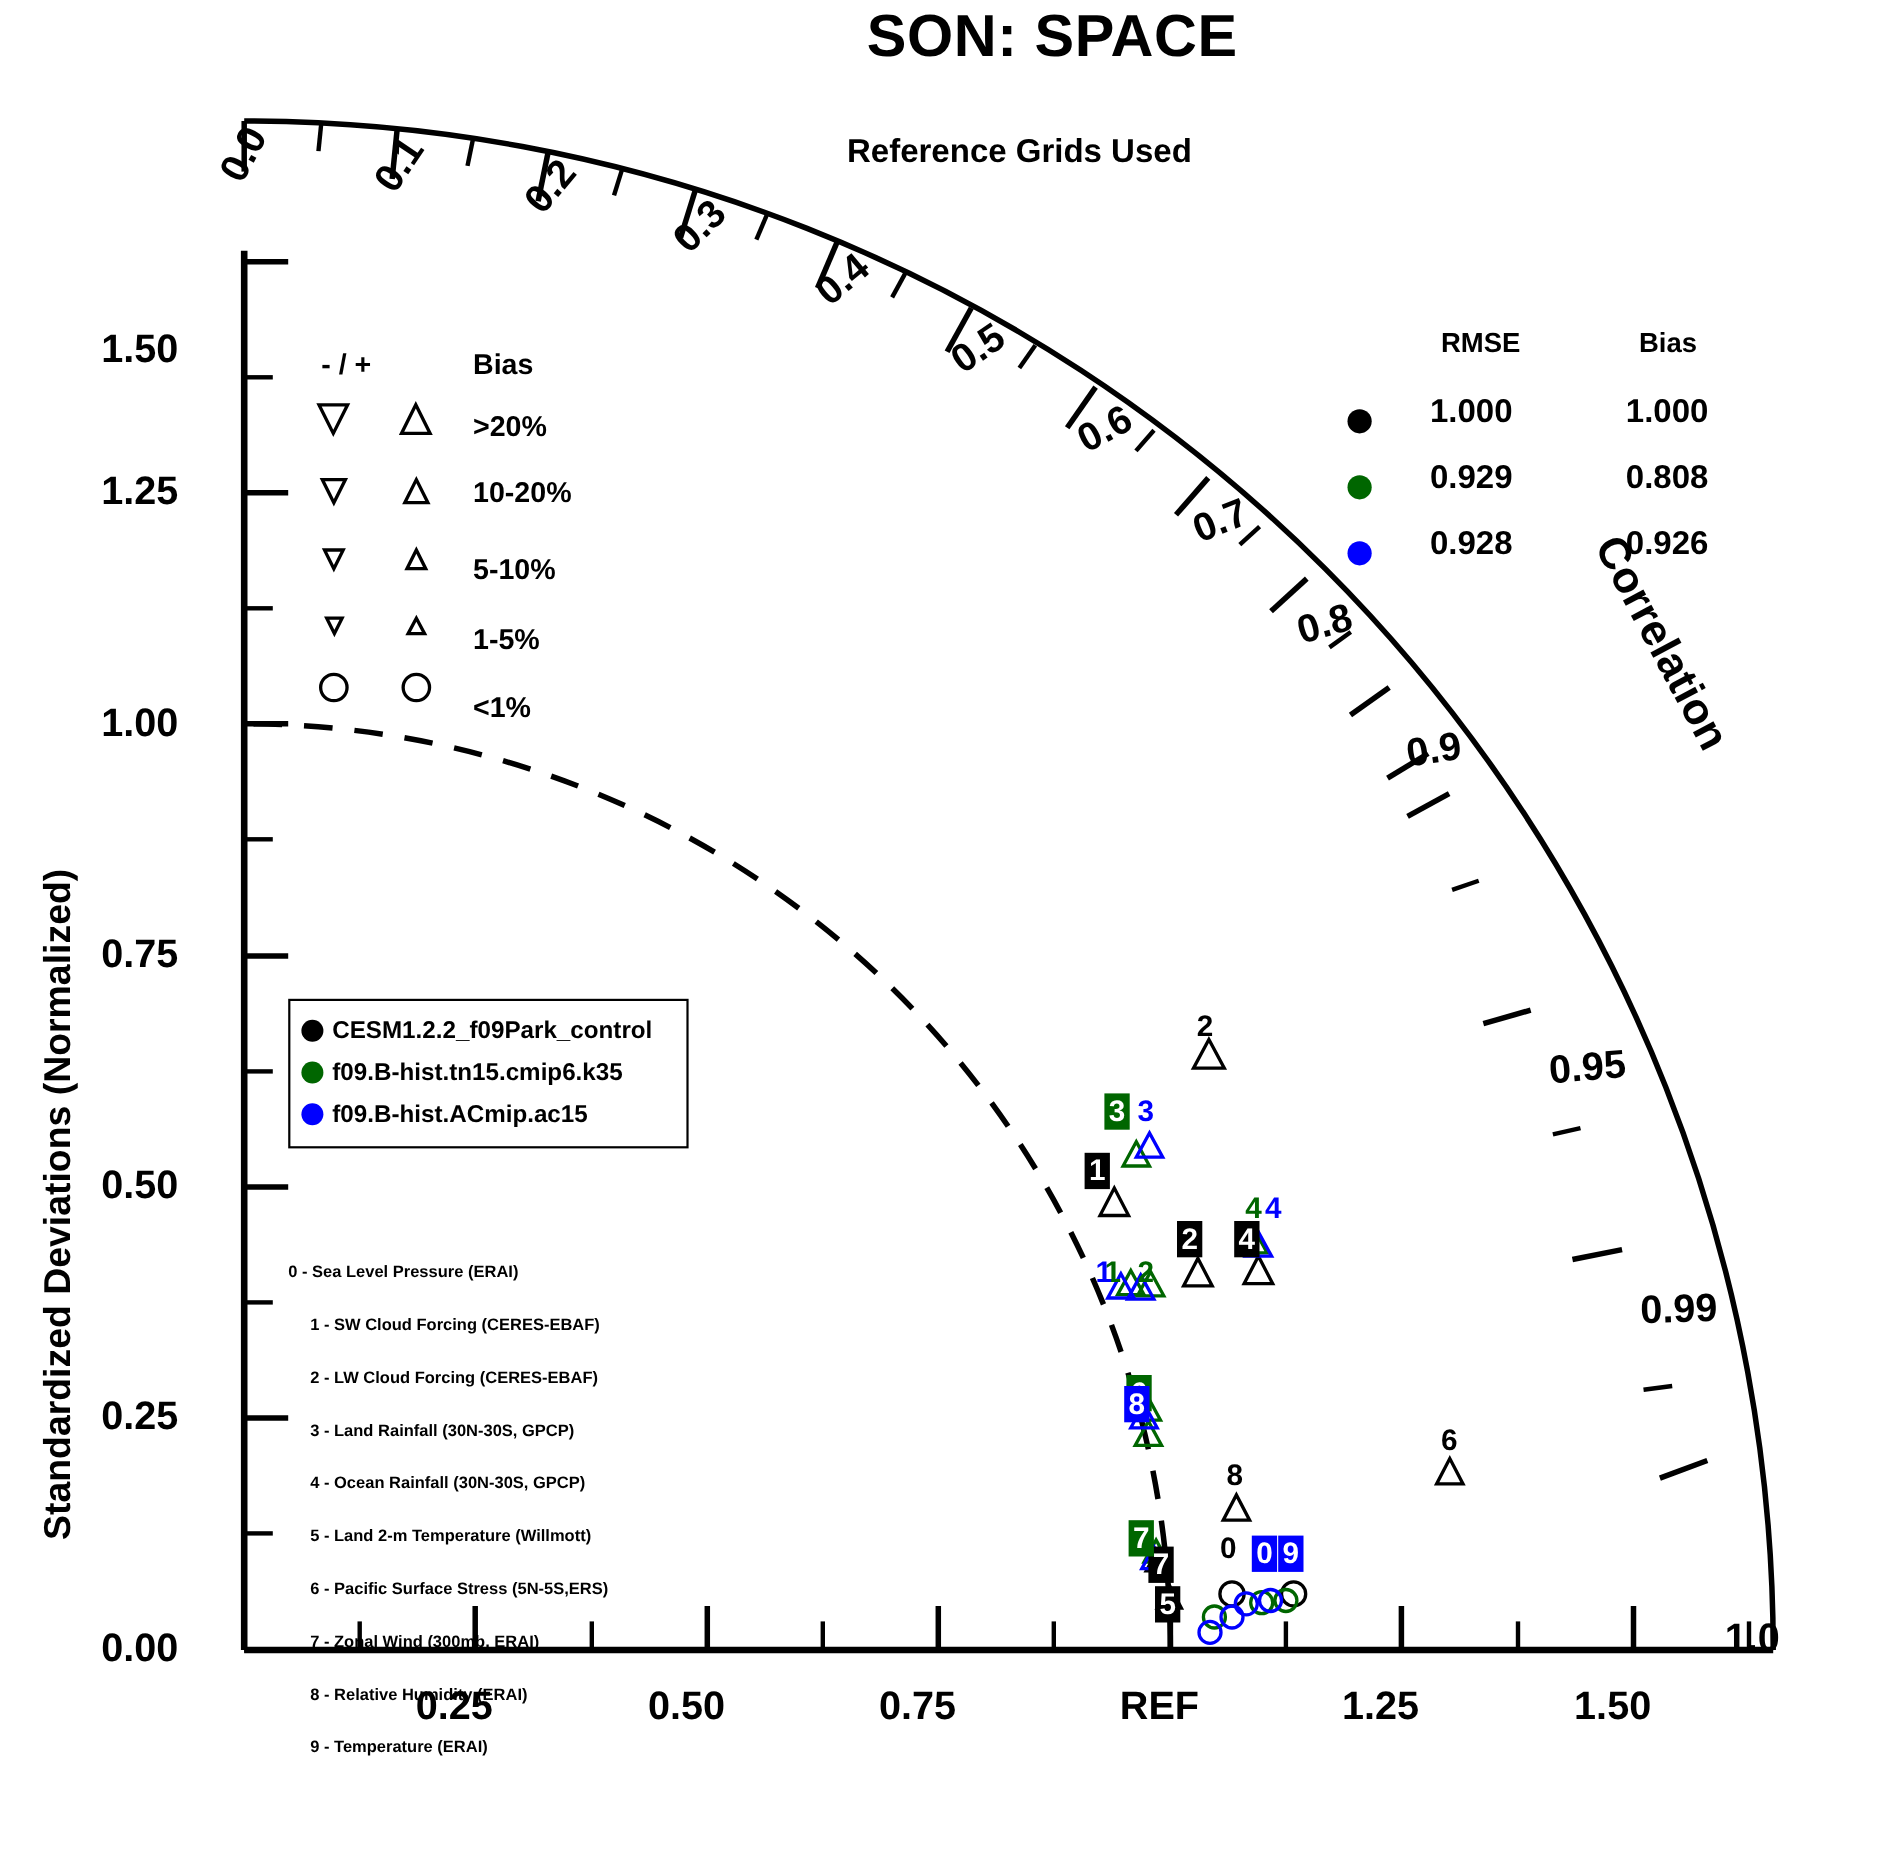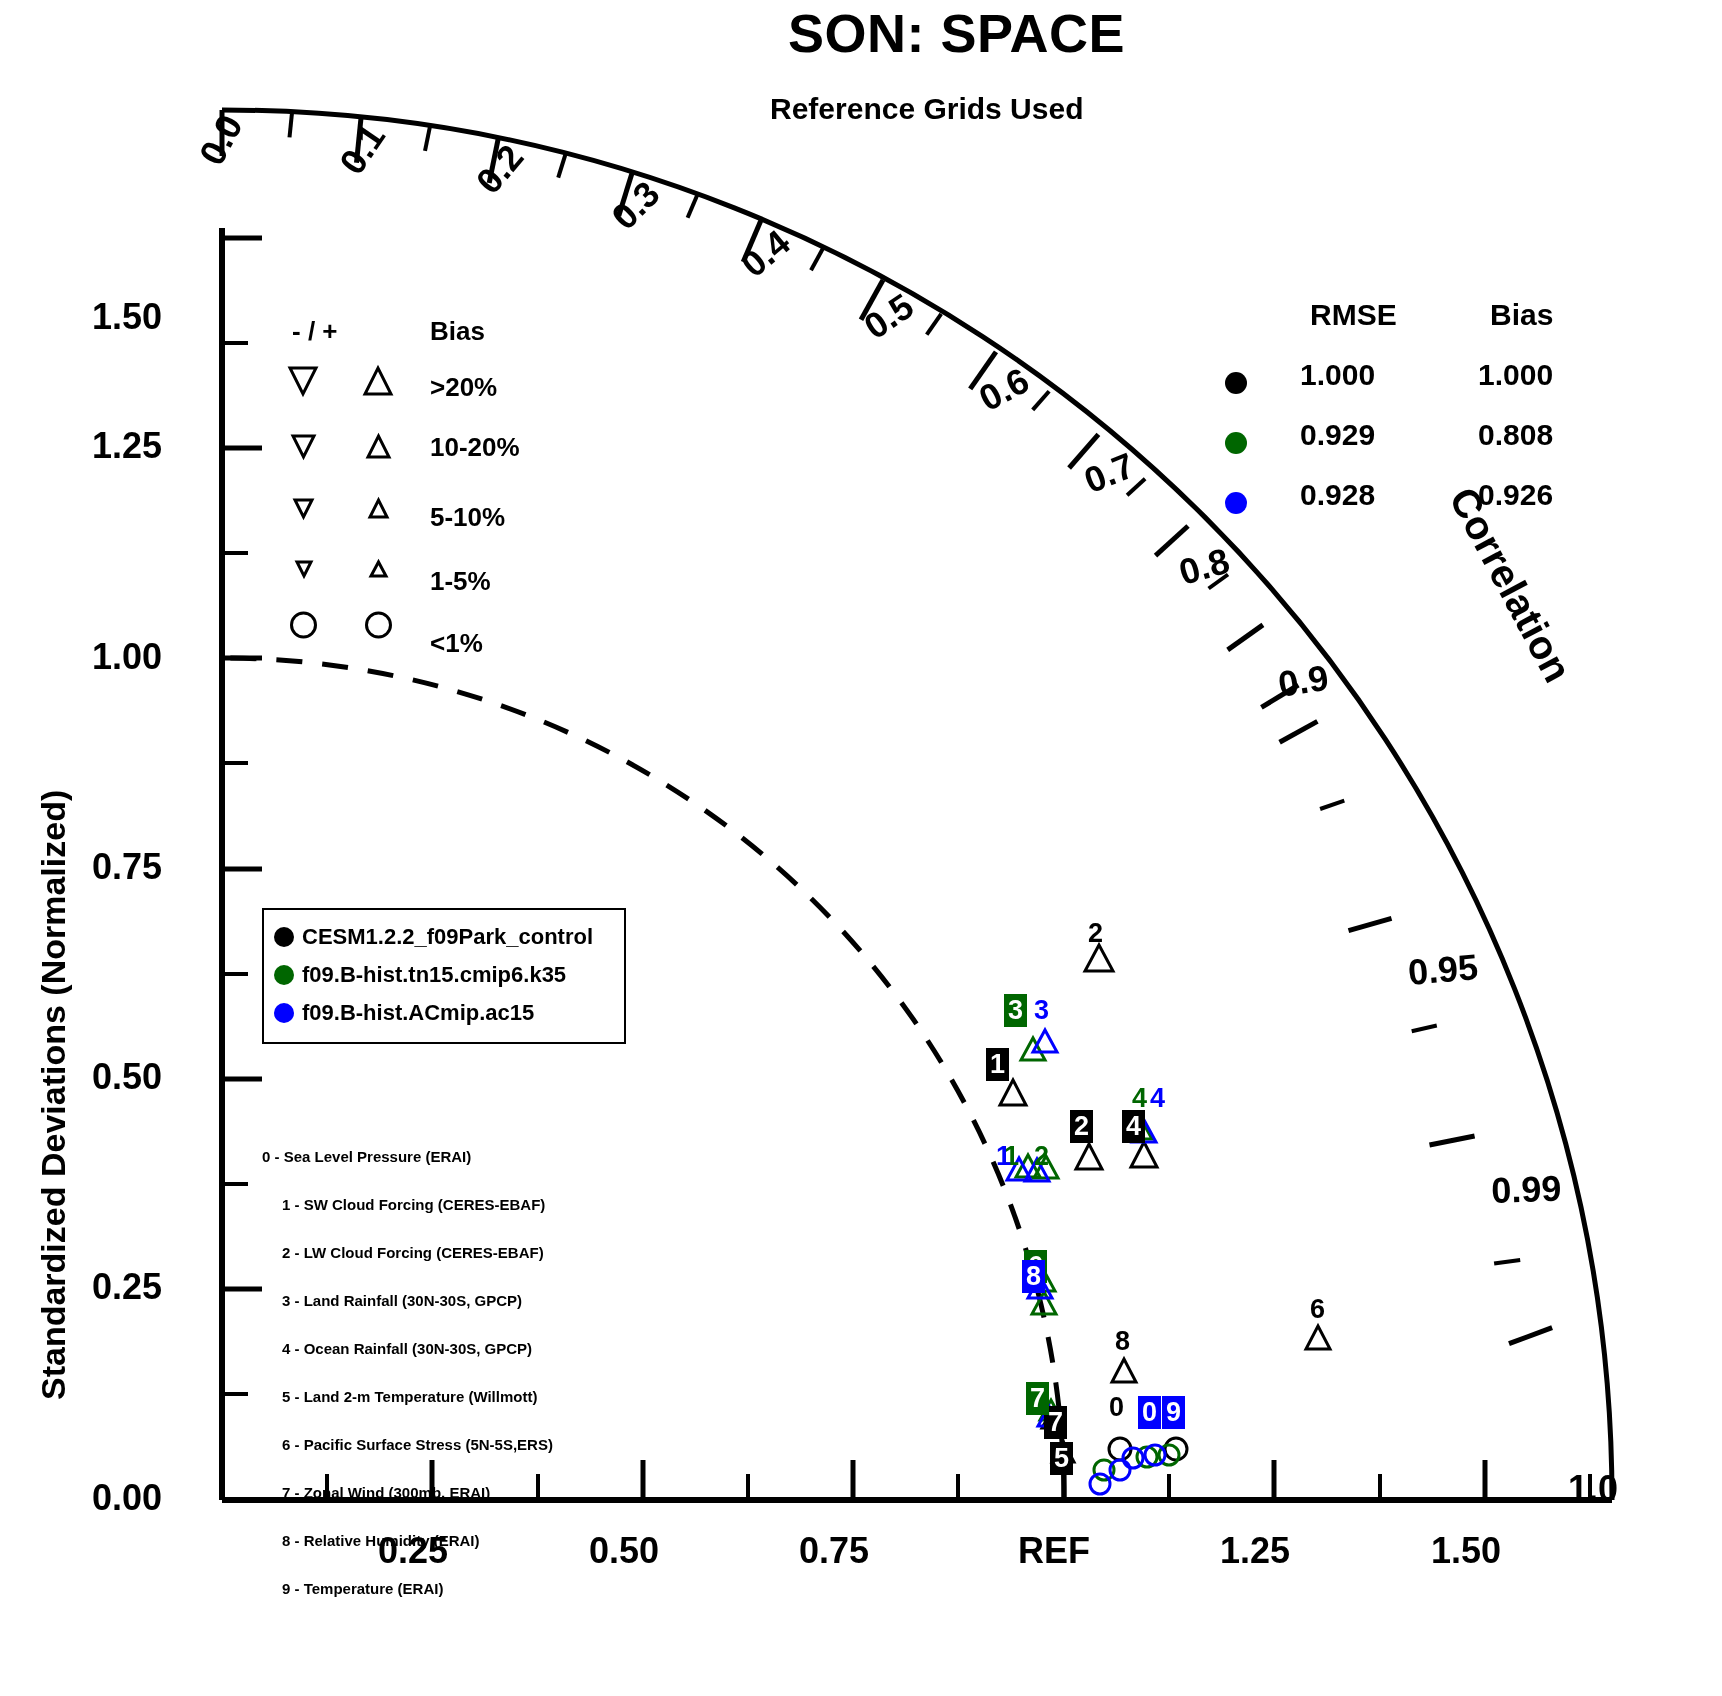--- a/index.html
+++ b/index.html
@@ -11,30 +11,30 @@
     position:relative;
     overflow:hidden;
   }
   #chart-root{position:absolute;left:0;top:0;width:1722px;height:1696px;}
   svg{position:absolute;left:0;top:0;}
   .txt{position:absolute;white-space:nowrap;}
 
   .title{
     font-size:54px;font-weight:bold;letter-spacing:0.5px;margin-left:28px;
   }
-  .subtitle{font-size:30px;font-weight:bold;}
+  .subtitle{font-size:30px;font-weight:bold;margin-top:29px;}
   .axis-num{font-size:36px;font-weight:bold;}
   .ylabel{
     font-size:34px;font-weight:bold;
     transform-origin:0 0;
   }
   .corr-label{font-size:40px;font-weight:bold;}
   .legend-bias-title{font-size:26px;font-weight:bold;}
   .legend-bias-row{font-size:26px;font-weight:bold;}
-  .stat-head{font-size:30px;font-weight:bold;}
+  .stat-head{font-size:25px;font-weight:bold;}
   .stat-row{font-size:30px;font-weight:bold;}
   .model-box{
     position:absolute;border:2px solid #000;background:#fff;
     padding:8px 10px 10px 10px;
   }
   .model-row{display:flex;align-items:center;height:38px;}
   .model-dot{width:20px;height:20px;border-radius:50%;margin-right:8px;flex:0 0 auto;}
   .model-label{font-size:22px;font-weight:bold;}
   .var-item{font-size:15px;font-weight:bold;}
   .pt-label{font-size:27px;font-weight:bold;}

